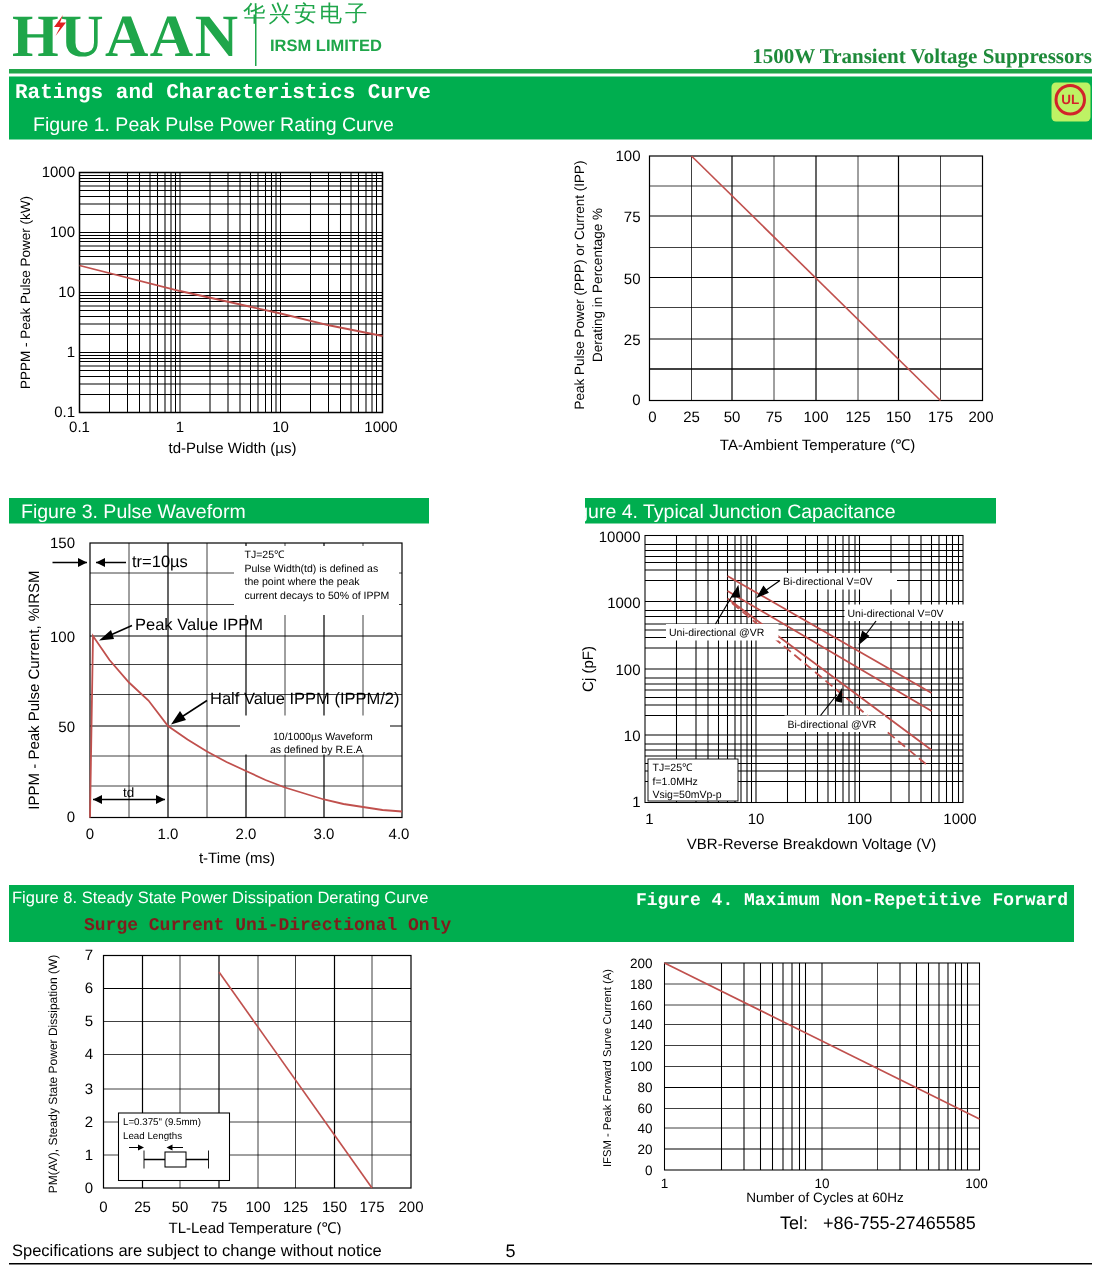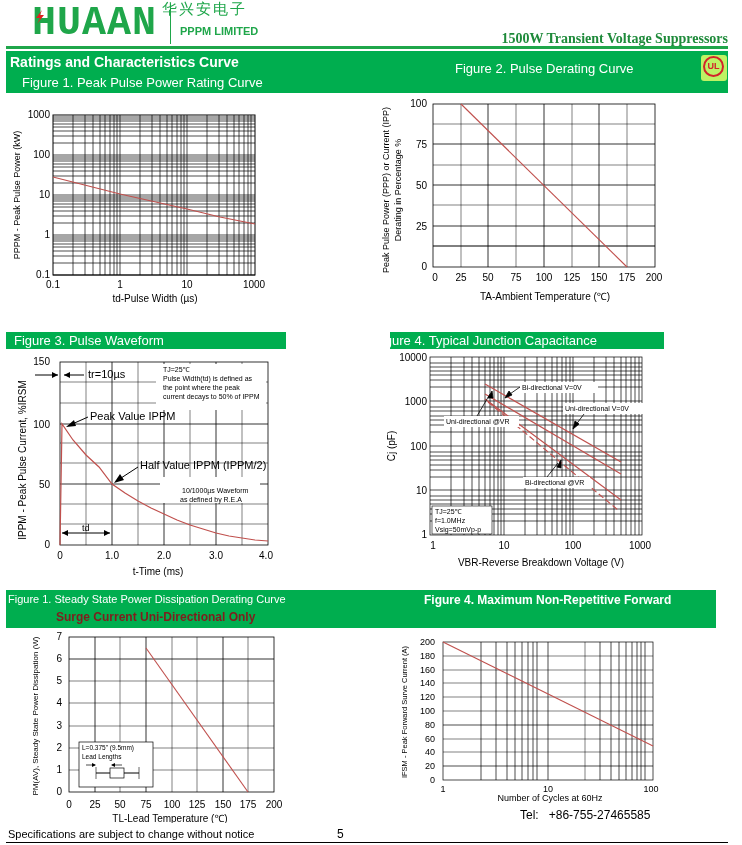--- a/index.html
+++ b/index.html
@@ -1,51 +1,51 @@
 <!DOCTYPE html>
 <html><head>
 <meta charset="utf-8">
 <style>
   * { box-sizing: border-box; margin: 0; padding: 0; }
   body { width: 742px; height: 845px; background: #ffffff; position: relative; overflow: hidden; font-family: "Liberation Sans", sans-serif; color: #000; }
   .abs { position: absolute; }
-  .logo-text { left: 8px; top: 2px; font-family: Liberation Mono, monospace; font-weight: bold; font-size: 40px; color: #1fa64a; letter-spacing: 1px; line-height: 44px; margin-left: 24px; }
+  .logo-text { left: 8px; top: 2px; font-family: Liberation Serif, serif; font-weight: bold; font-size: 40px; color: #1fa64a; letter-spacing: 1px; line-height: 44px; }
   .logo-div { left: 170px; top: 4px; width: 1px; height: 40px; background: #1fa64a; }
   .logo-cn { left: 162px; top: 0px; font-family: "DejaVu Sans", sans-serif; font-size: 15px; color: #1fa64a; letter-spacing: 2px; }
   .logo-en { left: 180px; top: 25px; font-size: 11px; font-weight: bold; color: #1fa64a; }
   .doc-title { right: 14px; top: 31px; font-family: "Liberation Serif", serif; font-weight: bold; font-size: 14px; color: #1e8a3a; }
   .rule { left: 6px; width: 722px; background: #1fa64a; }
   .band { background: #00ae4f; color: #fff; }
-  .band-serif { font-family: Liberation Sans, sans-serif; font-weight: bold; text-align: right; }
+  .band-serif { font-family: Liberation Mono, monospace; font-weight: bold; text-align: right; }
   .fig-title { font-size: 13px; color: #fff; white-space: nowrap; }
   .ul-logo { left: 701px; top: 55px; width: 26px; height: 26px; background: #bef264; border-radius: 3px; }
   .ul-logo .ring { position: absolute; left: 2px; top: 1px; width: 21px; height: 21px; border: 2px solid #d2232a; border-radius: 50%; color: #d2232a; font-size: 9px; font-weight: bold; text-align: center; line-height: 17px; }
   svg text { font-family: "Liberation Sans", sans-serif; }
   .footer-left { left: 8px; top: 828px; font-size: 11px; }
   .footer-page { left: 337px; top: 827px; font-size: 12px; }
   .footer-tel { left: 520px; top: 808px; font-size: 12px; }
   .footer-rule { left: 6px; top: 842px; width: 722px; height: 1px; background: #000; }
 </style>
 </head>
 <body>
 
 <div class="abs logo-text"><span>HUAAN</span></div>
 <svg class="abs" style="left:34px;top:10px" width="12" height="14">
     <polygon points="8,0 2,8 6,8 3,14 10,5 6,5" fill="#e02020"></polygon>
   </svg>
 <div class="abs logo-div"></div>
 <div class="abs logo-cn">华兴安电子</div>
-<div class="abs logo-en">PPPM LIMITED</div>
+<div class="abs logo-en">IRSM LIMITED</div>
 <div class="abs doc-title">1500W Transient Voltage Suppressors</div>
 <div class="abs rule" style="top:46px;height:3px"></div>
 
 <div class="abs band" style="left:6px;top:51px;width:722px;height:42px"></div>
 <div class="abs band-serif" style="left:10px;top:54px;font-size:14px;color:#fff">Ratings and Characteristics Curve</div>
 <div class="abs fig-title" style="left:22px;top:75px">Figure 1. Peak Pulse Power Rating Curve</div>
-<div class="abs fig-title" style="left:455px;top:61px">Figure 2. Pulse Derating Curve</div>
+<div class="abs fig-title" style="left:455px;top:92px">Figure 2. Pulse Derating Curve</div>
 <div class="abs ul-logo">
     <div class="ring">UL</div>
   </div>
 
 <svg class="abs" style="left:0;top:95px" width="290" height="215">
   <g stroke="#000" stroke-width="0.6">
 
     <g id="f1h"></g>
   </g>
   <rect x="53" y="20" width="202" height="160" fill="none" stroke="#000" stroke-width="1"></rect>
@@ -340,21 +340,21 @@
     <text x="58" y="199">1</text>
       <text x="129" y="199">10</text>
       <text x="198" y="199">100</text>
       <text x="265" y="199">1000</text>
   </g>
   <text x="166" y="216" font-size="10" text-anchor="middle">VBR-Reverse Breakdown Voltage (V)</text>
   <text transform="translate(20,96) rotate(-90)" font-size="10" text-anchor="middle">Cj (pF)</text>
 </svg>
 
 <div class="abs band" style="left:6px;top:590px;width:360px;height:38px"></div>
-<div class="abs" style="left:8px;top:593px;font-size:11px;color:#fff">Figure 1. Steady State Power Dissipation Derating Curve</div>
+<div class="abs" style="left:8px;top:593px;font-size:11px;color:#fff">Figure 8. Steady State Power Dissipation Derating Curve</div>
 <div class="abs band-serif" style="left:56px;top:610px;font-size:12px;color:#7f1d1d">Surge Current Uni-Directional Only</div>
 <div class="abs band" style="left:366px;top:590px;width:350px;height:38px"></div>
 <div class="abs band-serif" style="left:424px;top:593px;font-size:12px;color:#fff">Figure 4. Maximum Non-Repetitive Forward</div>
 
 <svg class="abs" style="left:0;top:628px" width="290" height="195">
   <g stroke="#000" stroke-width="0.8">
     <rect x="69" y="9" width="205" height="155" fill="none"></rect>
     <line x1="69" y1="31" x2="274" y2="31"></line>
       <line x1="69" y1="53" x2="274" y2="53" stroke-width="0.5"></line>
       <line x1="69" y1="75" x2="274" y2="75" stroke-width="0.5"></line>

